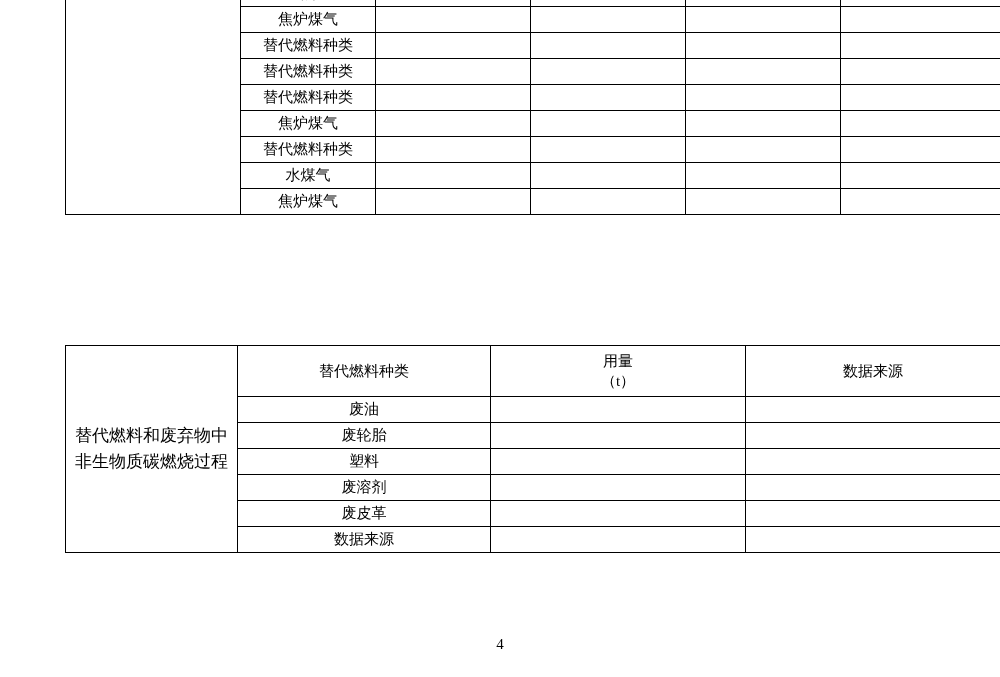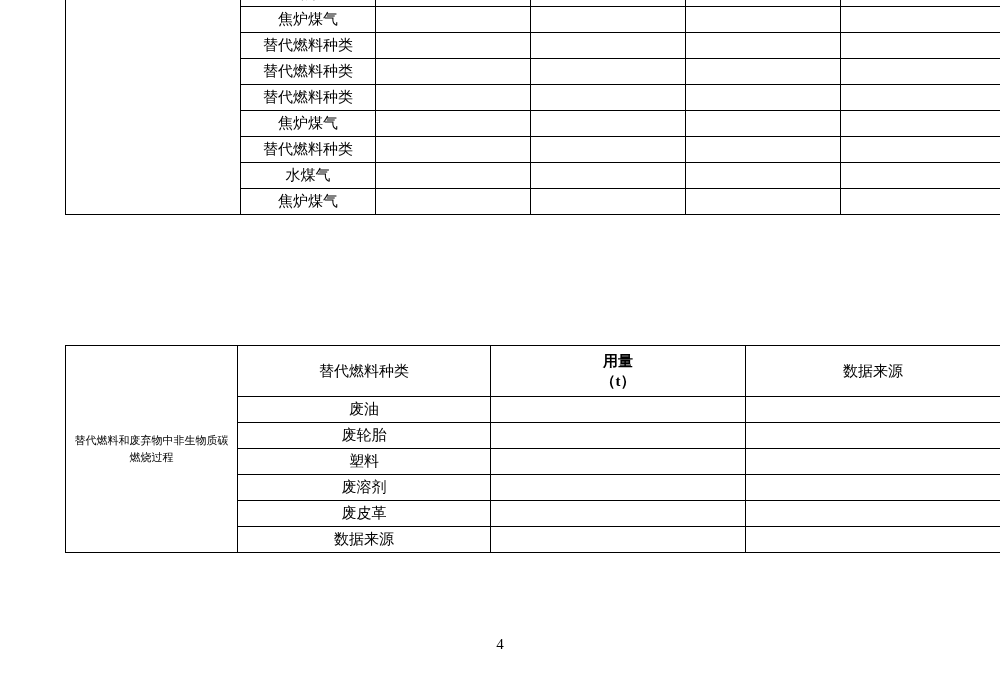--- a/index.html
+++ b/index.html
@@ -66,26 +66,25 @@
   .table-bottom .col-cat  { width: 172px; }
   .table-bottom .col-kind { width: 253px; }
   .table-bottom .col-amt  { width: 255px; }
   .table-bottom .col-src  { width: 255px; }
 
   .table-bottom .header-row td {
     height: 50px;
   }
   .table-bottom .cat-cell {
     line-height: 1.55;
-    font-size: 11px;
+    font-size: 17px;
     padding: 0 8px;
   }
   .amount-head {
     line-height: 1.35;
-    font-weight: bold;
   }
 
   
   .page-number {
     position: absolute;
     left: 0;
     right: 0;
     top: 636px;
     text-align: center;
     font-size: 15px;

